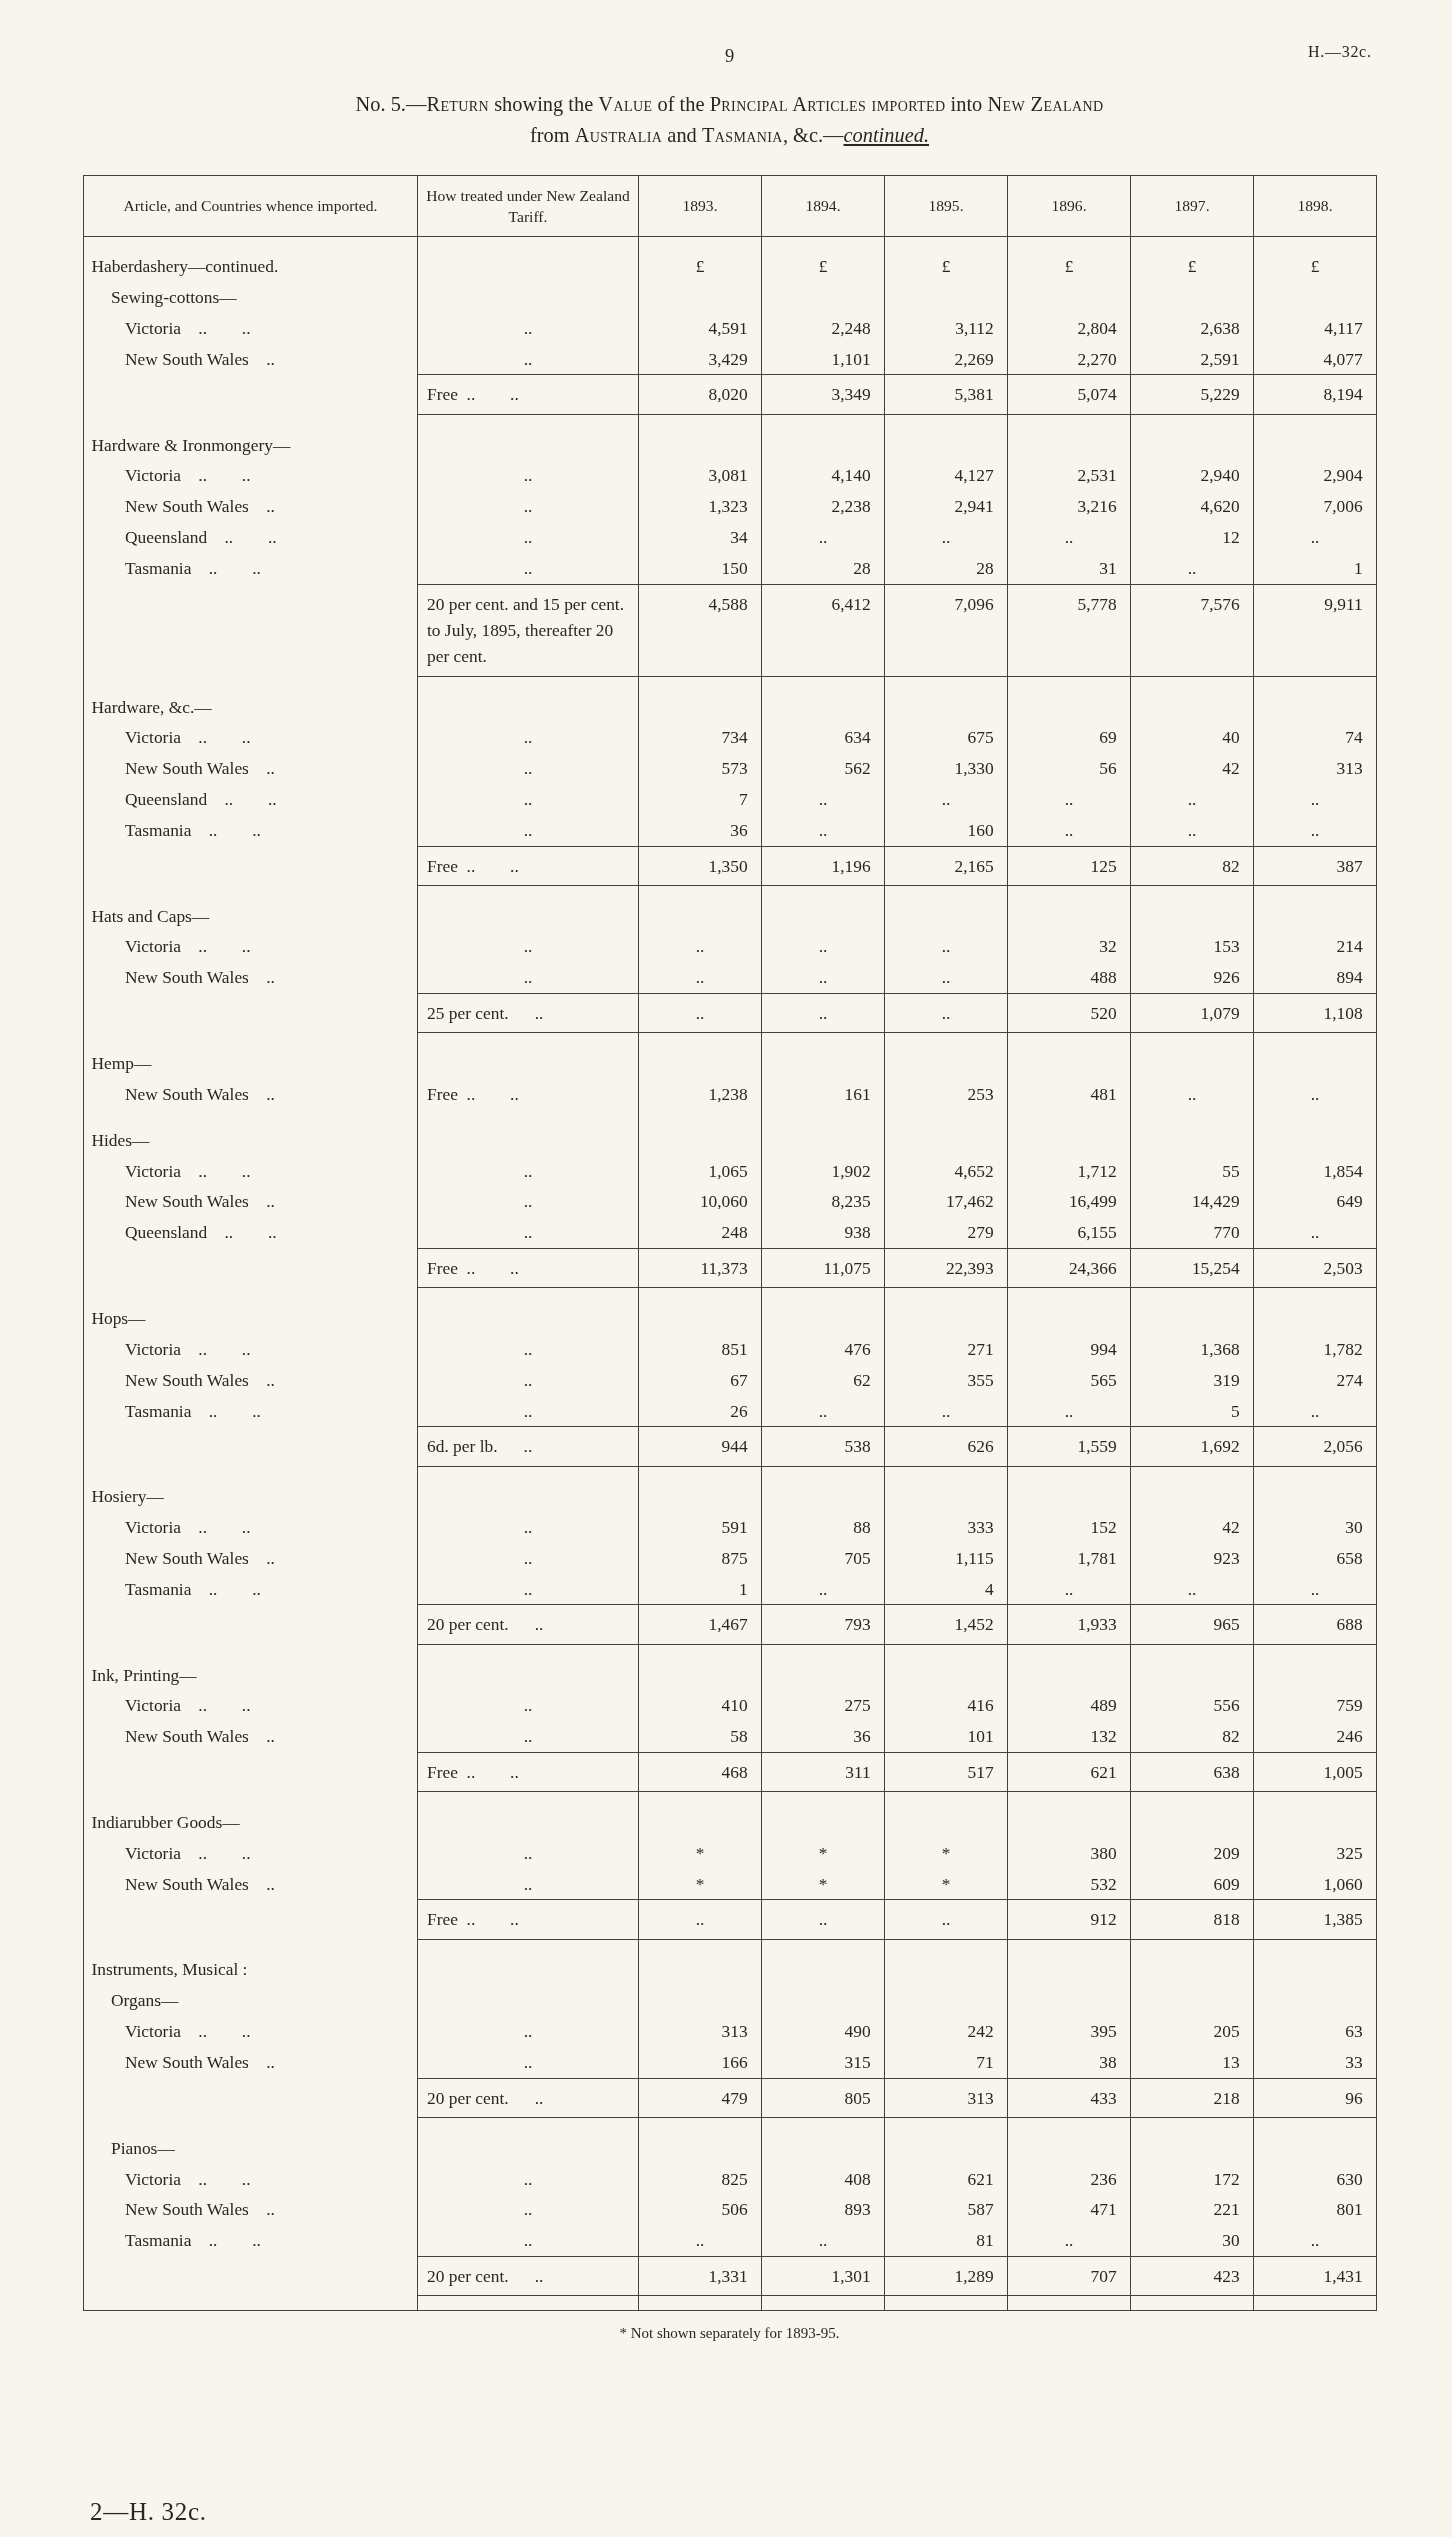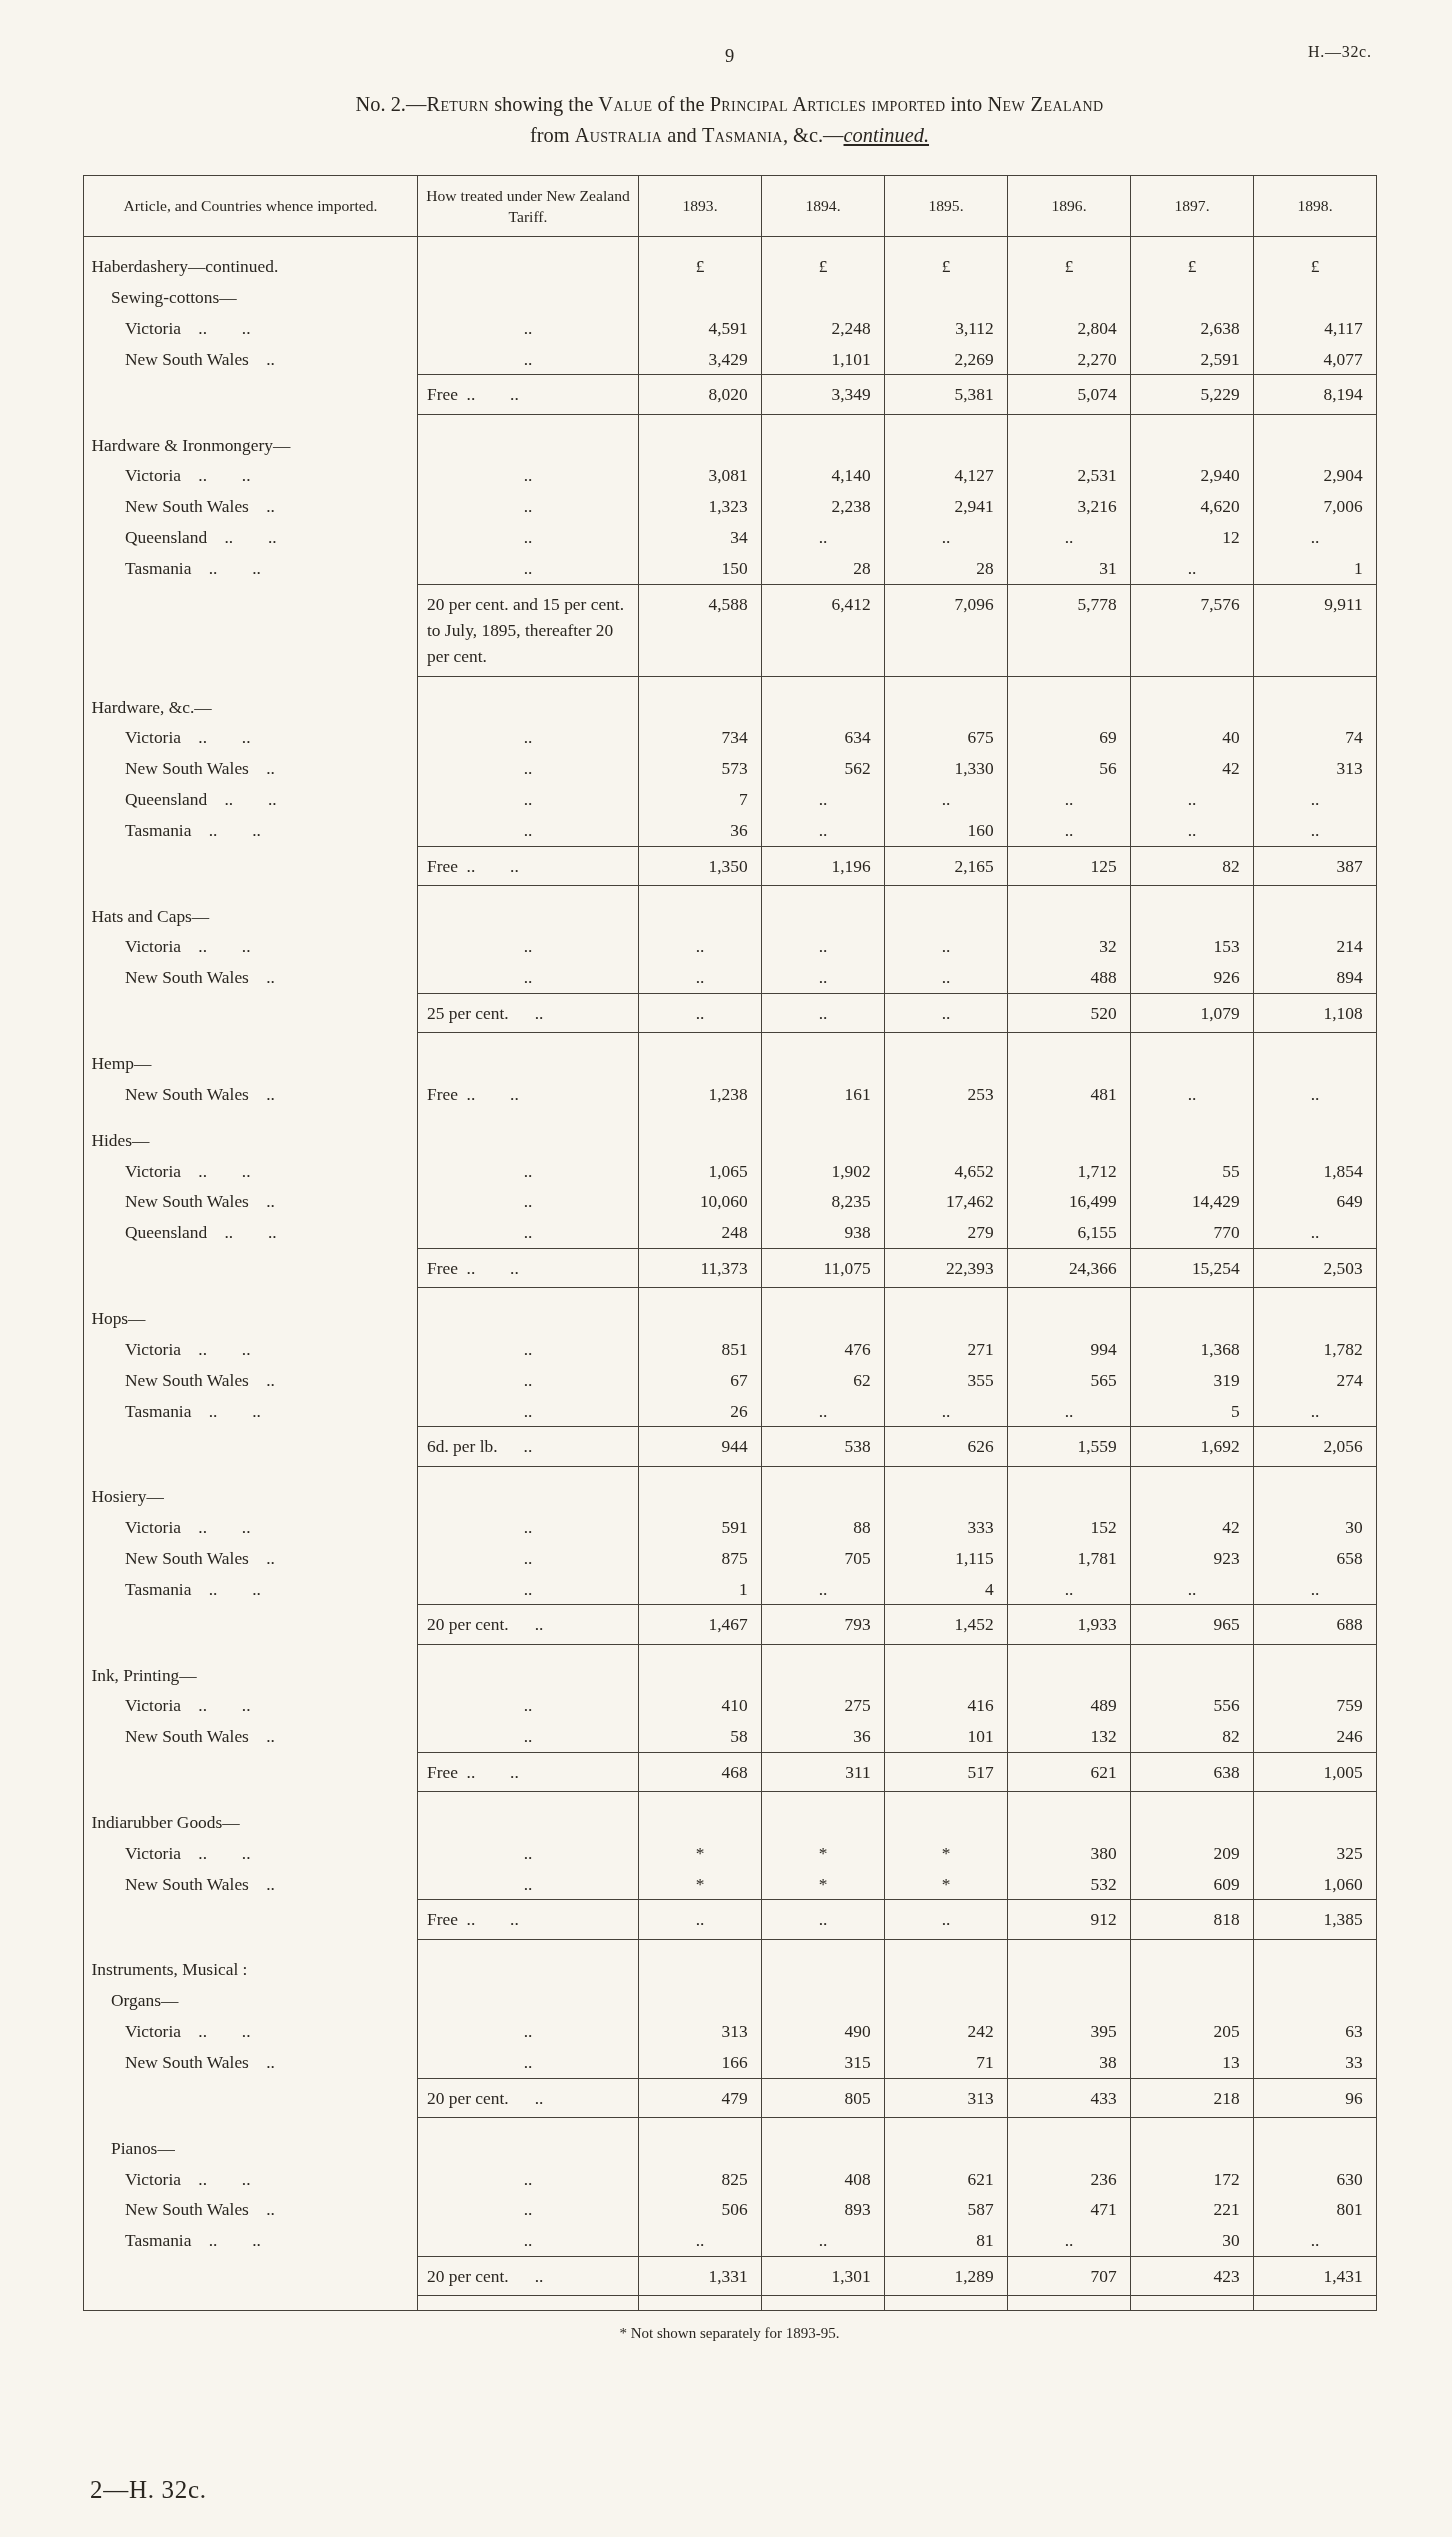--- a/index.html
+++ b/index.html
@@ -35,35 +35,35 @@
   .col-article{padding-left:7.4px;}
   .ind-1{padding-left:27px;}
   .ind-2{padding-left:41px;}
   .col-tariff{padding-left:9px;padding-right:4.4px;}
   .col-year{text-align:right;padding-right:13.3px;}
   td.sym{text-align:center;padding-left:0;padding-right:0;}
   .row-total td{padding-top:6px;padding-bottom:6px;}
   .row-total td.ruled{border-top:1.5px solid var(--rule);border-bottom:1.5px solid var(--rule);}
   .row-gap td{height:15px;padding:0;}
   .footnote{text-align:center;font-size:15px;margin-top:13.3px;}
-  .footer-ref{position:absolute;left:90px;bottom:34px;font-size:25px;letter-spacing:0.7px;}
+  .footer-ref{position:absolute;left:90px;bottom:12px;font-size:25px;letter-spacing:0.7px;}
 </style>
 </head>
 <body>
 
 <div class="page">
   <div class="content">
 
     <div class="topline">
       <span class="page-num">9</span>
       <span class="doc-ref">H.—32c.</span>
     </div>
 
     <div class="title">
-      <div><span class="seg-p">No. 2.—</span><span class="seg-sc">Return</span><span class="seg-p"> showing the </span><span class="seg-sc">Value</span><span class="seg-p"> of the </span><span class="seg-sc">Principal Articles imported</span><span class="seg-p"> into </span><span class="seg-sc">New Zealand</span></div>
+      <div><span class="seg-p">No. 5.—</span><span class="seg-sc">Return</span><span class="seg-p"> showing the </span><span class="seg-sc">Value</span><span class="seg-p"> of the </span><span class="seg-sc">Principal Articles imported</span><span class="seg-p"> into </span><span class="seg-sc">New Zealand</span></div>
       <div><span class="seg-p">from </span><span class="seg-sc">Australia</span><span class="seg-p"> and </span><span class="seg-sc">Tasmania</span><span class="seg-p">, &amp;c.—</span><span class="seg-it">continued.</span></div>
     </div>
 
     <table>
       <colgroup>
         <col style="width:334px">
         <col style="width:221px">
         <col style="width:123px">
           <col style="width:123px">
           <col style="width:123px">

